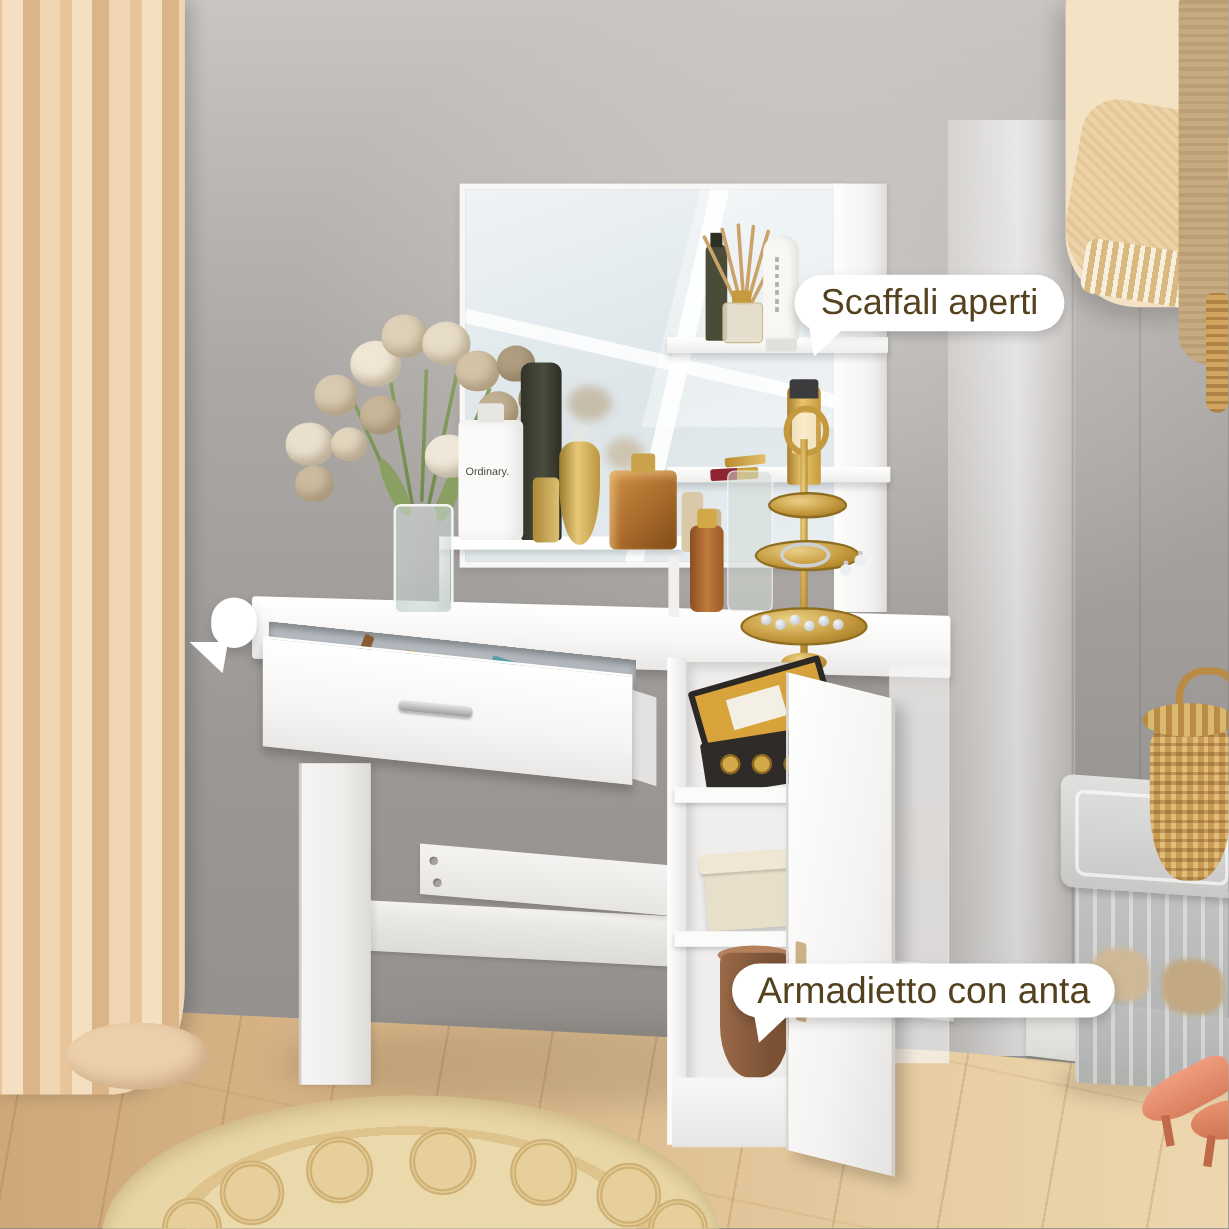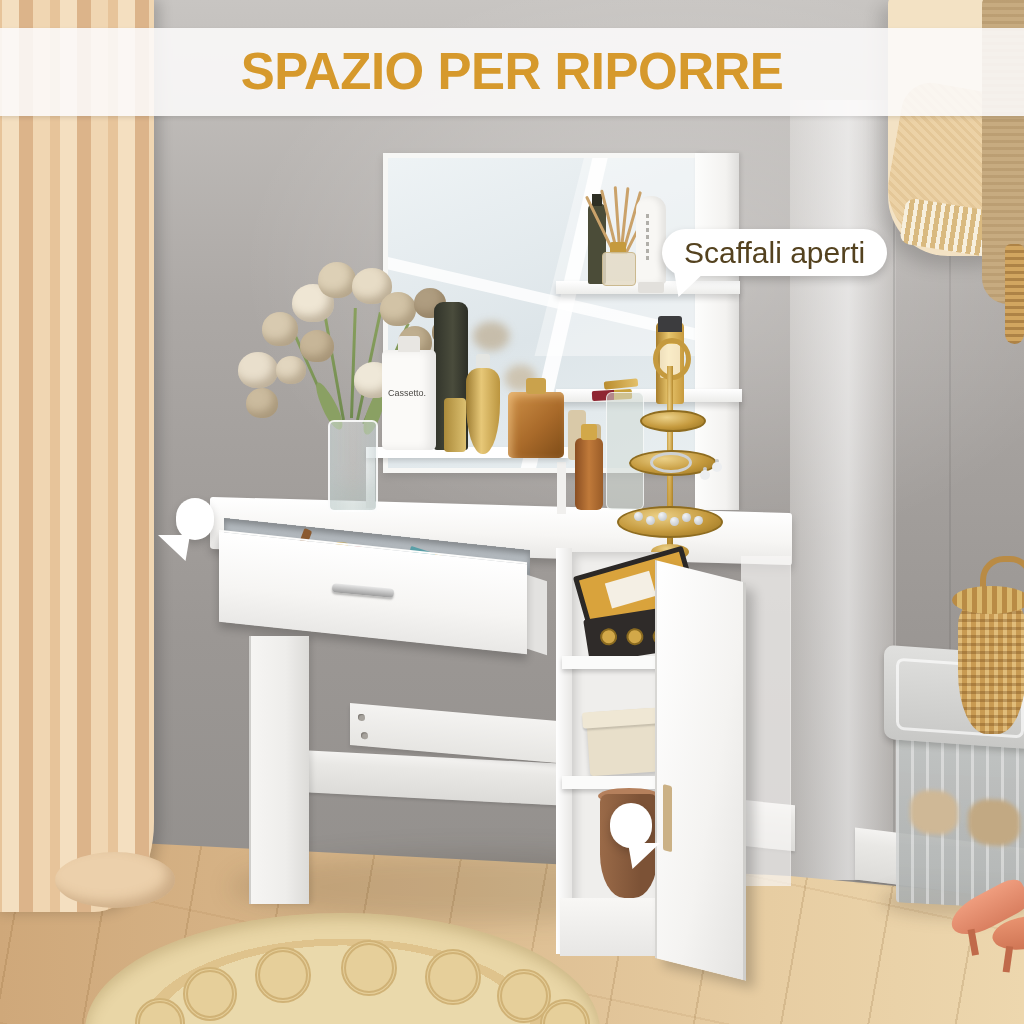--- a/index.html
+++ b/index.html
@@ -314,21 +314,21 @@
   <div class="abs flower" style="left:354px;top:362px;width:40px;height:36px;background:#efe8d8;"></div>
   <div class="abs flower" style="left:398px;top:326px;width:34px;height:32px;background:#bfae8f;"></div>
   <div class="abs flower" style="left:414px;top:288px;width:32px;height:30px;background:#af9d80;"></div>
   <div class="abs flower" style="left:432px;top:318px;width:30px;height:28px;background:#a29071;"></div>
   <div class="abs flower" style="left:418px;top:352px;width:30px;height:28px;background:#b7a788;"></div>
   <div class="abs flower" style="left:276px;top:356px;width:30px;height:28px;background:#e2d6bf;"></div>
   <div class="abs vase"></div>
 
   <div class="abs dark-bottle"></div>
   <div class="abs ordinary">
-    <span class="ordinary-label">Cassetto.</span>
+    <span class="ordinary-label">Ordinary.</span>
   </div>
   <div class="abs ordinary-cap"></div>
   <div class="abs flacon-neck"></div>
   <div class="abs gold-flacon"></div>
   <div class="abs gold-small"></div>
   <div class="abs amber"></div>
   <div class="abs amber-cap"></div>
   <div class="abs mini-b1"></div>
   <div class="abs mini-b2"></div>
 
@@ -402,28 +402,26 @@
   <div class="abs basket-handle"></div>
   <div class="abs basket"></div>
   <div class="abs basket-rim"></div>
   <div class="abs heel1">
     <span class="heel-spike"></span>
   </div>
   <div class="abs heel2">
     <span class="heel-spike"></span>
   </div>
 
-  <div class="abs title-band">
-    <div class="title">SPAZIO PER RIPORRE</div>
-  </div>
 
   <div class="callout co-shelves">
     <div class="tail tail-dl" style="left:12px;"></div>
     <span>Scaffali aperti</span>
   </div>
   <div class="callout co-drawer">
     <div class="tail tail-dr" style="right:24px;"></div>
   </div>
   <div class="callout co-cabinet">
     <div class="tail tail-dl" style="left:18px;"></div>
+    <span>Armadietto con anta</span>
   </div>
 
 </div>
 
 </body></html>

